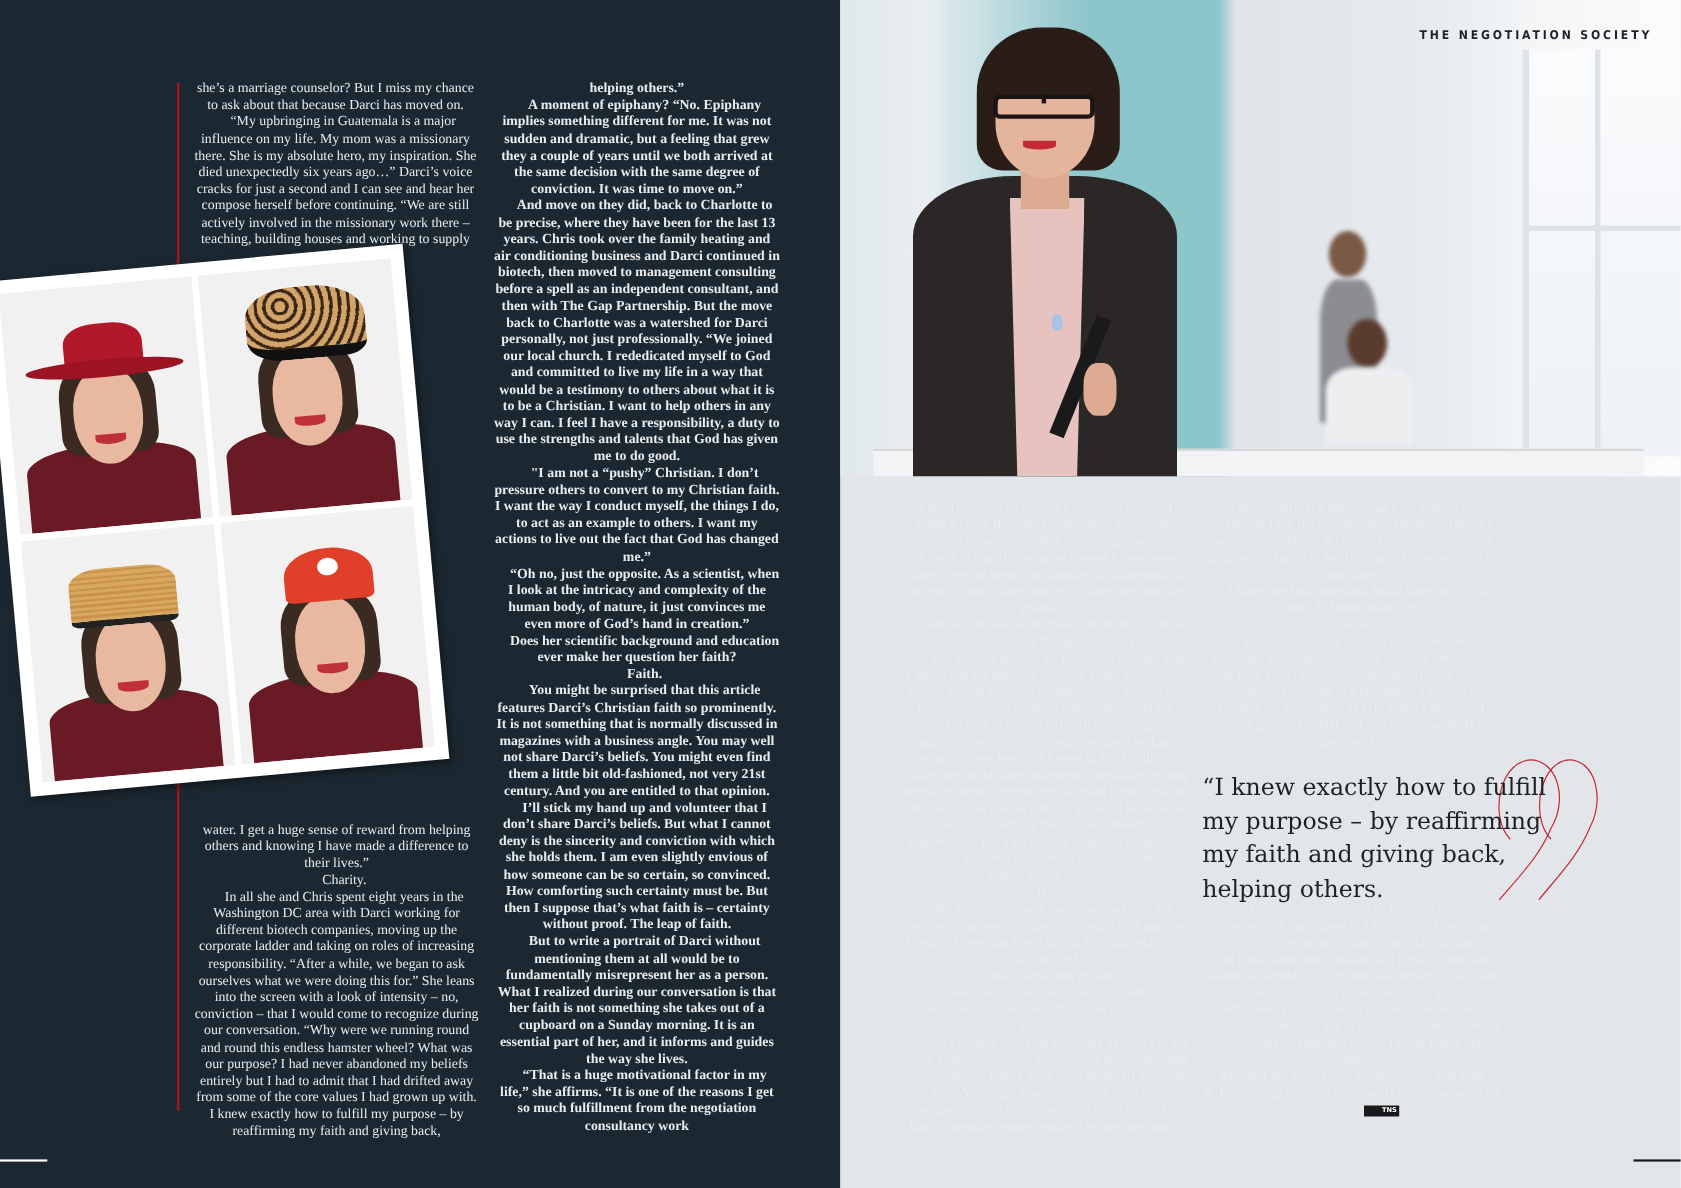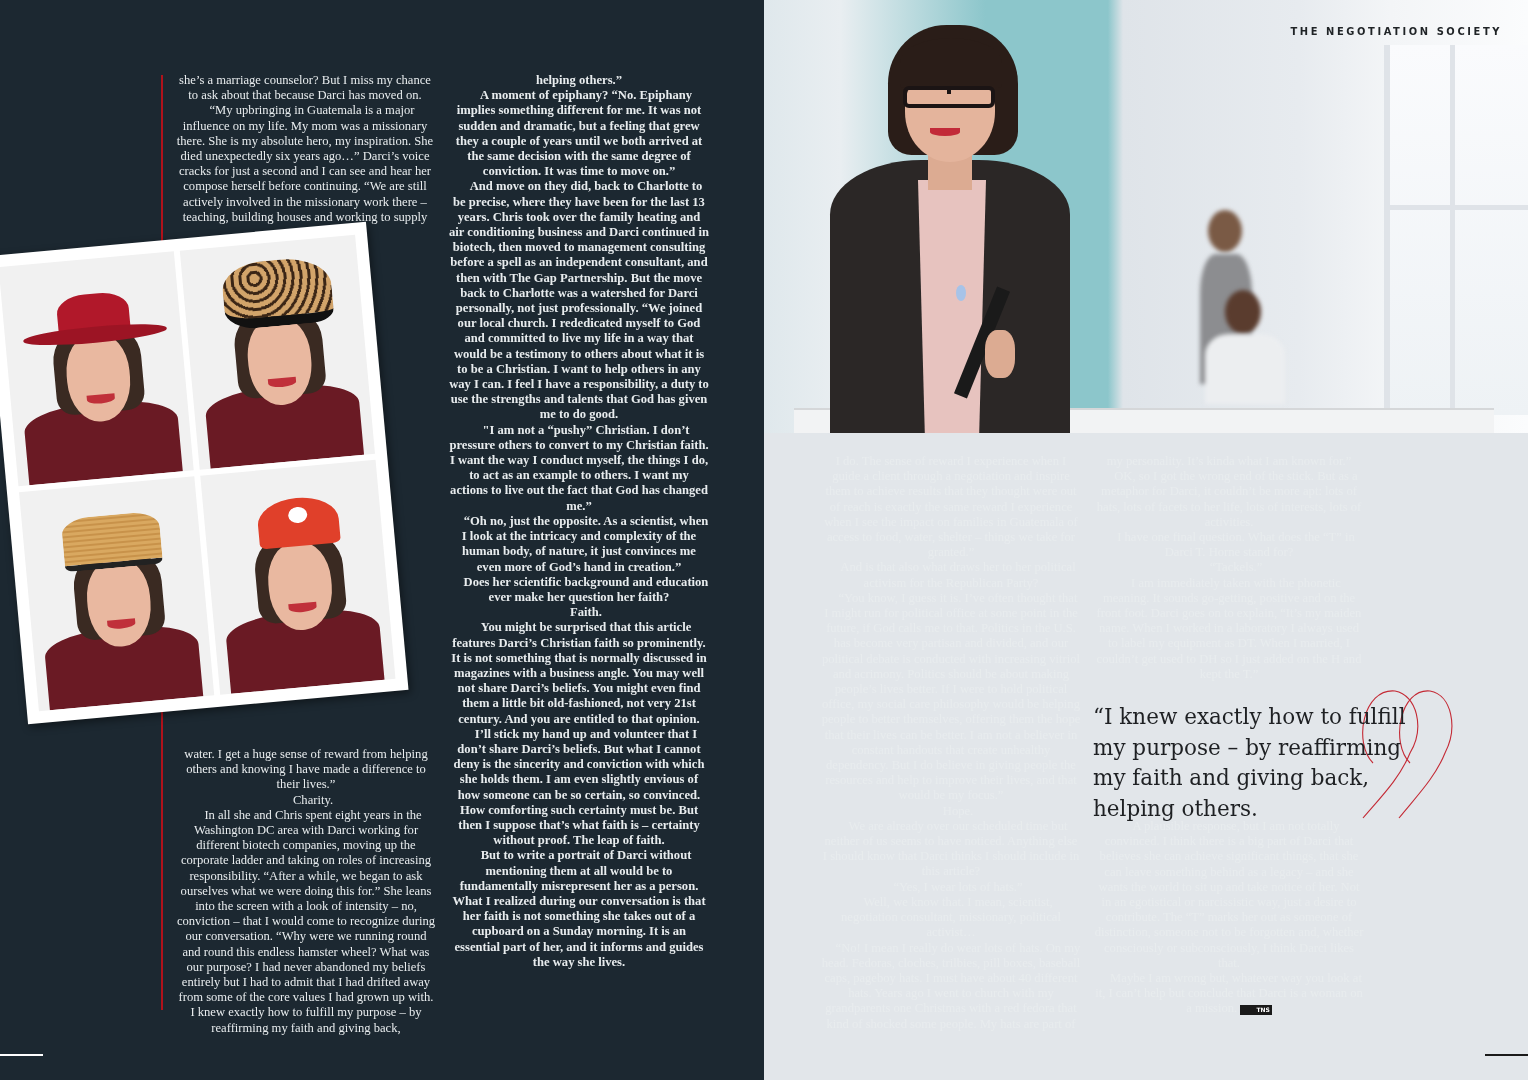--- a/index.html
+++ b/index.html
@@ -134,20 +134,21 @@
     <p>helping others.”</p>
     <p class="ind">A moment of epiphany? “No. Epiphany implies something different for me. It was not sudden and dramatic, but a feeling that grew they a couple of years until we both arrived at the same decision with the same degree of conviction. It was time to move on.”</p>
     <p class="ind">And move on they did, back to Charlotte to be precise, where they have been for the last 13 years. Chris took over the family heating and air conditioning business and Darci continued in biotech, then moved to management consulting before a spell as an independent consultant, and then with The Gap Partnership. But the move back to Charlotte was a watershed for Darci personally, not just professionally. “We joined our local church. I rededicated myself to God and committed to live my life in a way that would be a testimony to others about what it is to be a Christian. I want to help others in any way I can. I feel I have a responsibility, a duty to use the strengths and talents that God has given me to do good.</p>
     <p class="ind">"I am not a “pushy” Christian. I don’t pressure others to convert to my Christian faith. I want the way I conduct myself, the things I do, to act as an example to others. I want my actions to live out the fact that God has changed me.”</p>
     <p class="ind">“Oh no, just the opposite. As a scientist, when I look at the intricacy and complexity of the human body, of nature, it just convinces me even more of God’s hand in creation.”</p>
     <p class="ind">Does her scientific background and education ever make her question her faith?</p>
     <p class="ind">Faith.</p>
     <p class="ind">You might be surprised that this article features Darci’s Christian faith so prominently. It is not something that is normally discussed in magazines with a business angle. You may well not share Darci’s beliefs. You might even find them a little bit old-fashioned, not very 21st century. And you are entitled to that opinion.</p>
     <p class="ind">I’ll stick my hand up and volunteer that I don’t share Darci’s beliefs. But what I cannot deny is the sincerity and conviction with which she holds them. I am even slightly envious of how someone can be so certain, so convinced. How comforting such certainty must be. But then I suppose that’s what faith is – certainty without proof. The leap of faith.</p>
     <p class="ind">But to write a portrait of Darci without mentioning them at all would be to fundamentally misrepresent her as a person. What I realized during our conversation is that her faith is not something she takes out of a cupboard on a Sunday morning. It is an essential part of her, and it informs and guides the way she lives.</p>
+    <p class="ind">“That is a huge motivational factor in my life,” she affirms. “It is one of the reasons I get so much fulfillment from the negotiation consultancy work</p>
   </div>
 
 <div class="folio folio-left">18</div>
 <div class="folio-line-left"></div>
 
 <div class="page-right"></div>
 
 <div class="hero">
   <div class="window"></div>
   <div class="desk"></div>

